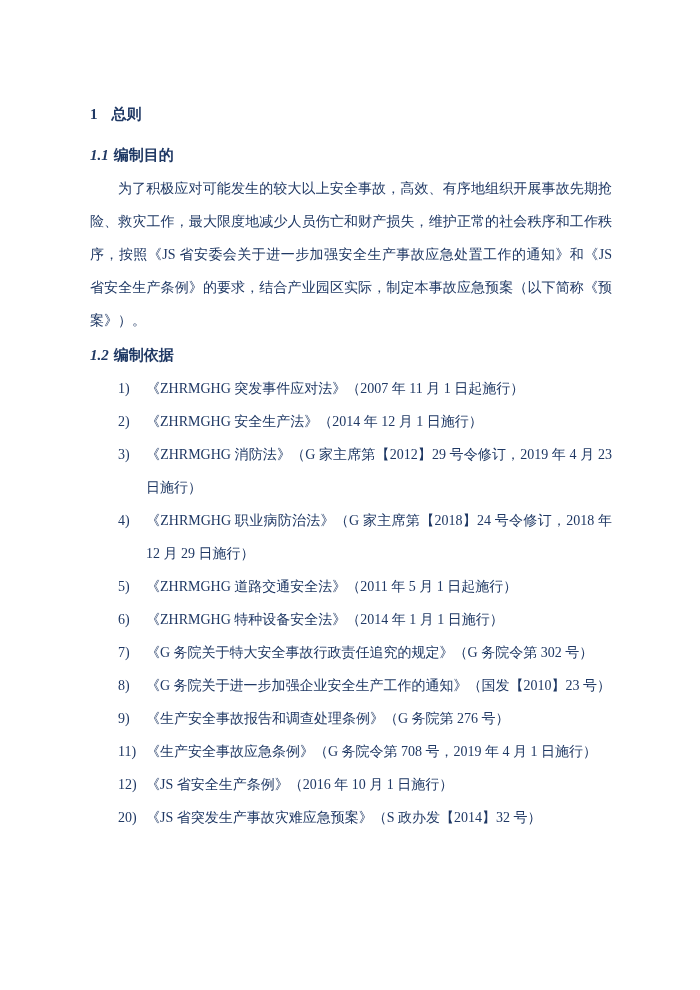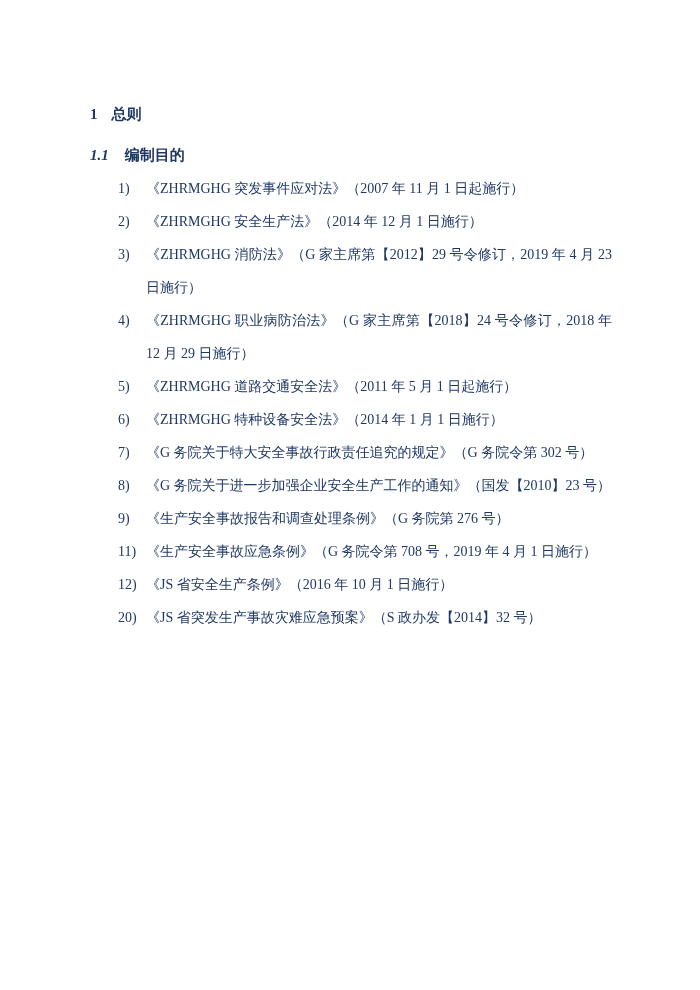--- a/index.html
+++ b/index.html
@@ -23,21 +23,21 @@
   }
   .h1, .h2 {
     font-weight: bold;
     font-size: 15px;
     line-height: 33px;
     margin: 0;
   }
   .h1 { margin-bottom: 8px; }
   .h2-num { display: inline-block; font-style: italic; }
   .h1 .h-label { margin-left: 14px; }
-  .h2 .h-label { margin-left: 16px; }
+  .h2 .h-label { margin-left: 5px; }
   .h2-purpose { margin: 0; }
   .h2-basis  { margin-top: 2px; }
   .body-para {
     margin: 0;
     line-height: 33px;
     text-align: justify;
     text-indent: 2em;
   }
   .ref-list {
     padding-left: 28px;
@@ -62,21 +62,25 @@
 <div class="page">
 
   <p class="h1">
     <span class="h-num">1</span><span class="h-label">总则</span>
   </p>
 
   <p class="h2 h2-purpose">
     <span class="h2-num">1.1</span><span class="h-label">编制目的</span>
   </p>
 
+  <p class="body-para">为了积极应对可能发生的较大以上安全事故，高效、有序地组织开展事故先期抢险、救灾工作，最大限度地减少人员伤亡和财产损失，维护正常的社会秩序和工作秩序，按照《JS 省安委会关于进一步加强安全生产事故应急处置工作的通知》和《JS 省安全生产条例》的要求，结合产业园区实际，制定本事故应急预案（以下简称《预案》）。</p>
 
+  <p class="h2 h2-basis">
+    <span class="h2-num">1.2</span><span class="h-label">编制依据</span>
+  </p>
 
   <div class="ref-list">
     <div class="ref-item">
       <span class="ref-num">1)</span>
       <span class="ref-text">《ZHRMGHG 突发事件应对法》（2007 年 11 月 1 日起施行）</span>
     </div>
     <div class="ref-item">
       <span class="ref-num">2)</span>
       <span class="ref-text">《ZHRMGHG 安全生产法》（2014 年 12 月 1 日施行）</span>
     </div>

